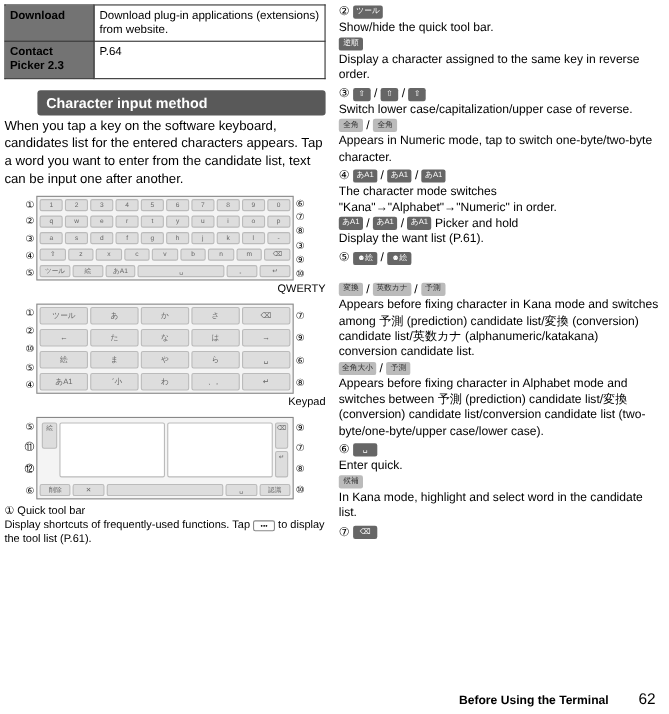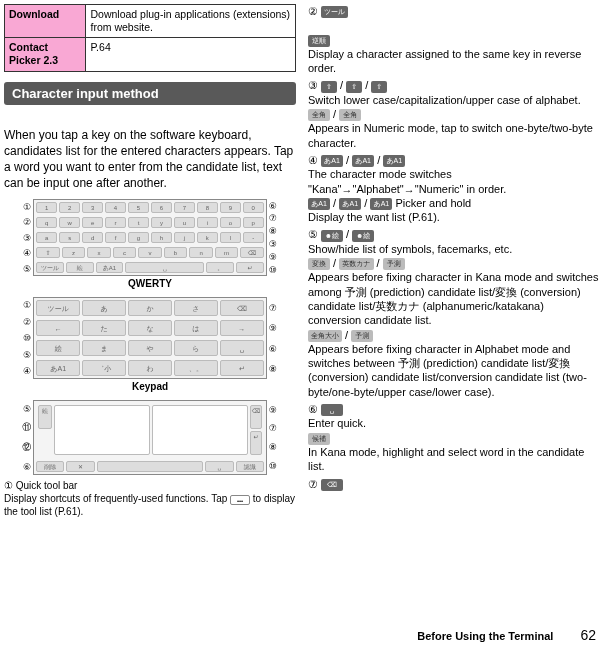--- a/index.html
+++ b/index.html
@@ -34,37 +34,38 @@
   }
   table.topt td {
     border: 1px solid #333;
     padding: 3px 4px;
     vertical-align: top;
     line-height: 1.25;
   }
   table.topt td.h {
     font-weight: bold;
     width: 28%;
-    background: #f9a8d4;
+    background: #737373;
   }
 
   .section-head {
     background: #595959;
     color: #fff;
     font-weight: bold;
     font-size: 13px;
     padding: 4px 8px;
     margin-top: 10px;
     border-radius: 3px;
+    margin-left: 30px;
   }
 
   .bodytext {
     font-size: 12px;
     line-height: 1.35;
-    margin-top: 22px;
+    margin-top: 1px;
   }
 
   
   .kbdfig {
     margin-top: 8px;
     position: relative;
     width: 100%;
   }
   .kbdbox {
     border: 1px solid #888;
@@ -72,22 +73,22 @@
     position: relative;
     width: 80%;
     margin: 0 auto;
   }
   .kbdbox .row { display: flex; gap: 2px; padding: 2px; }
   .kbdbox .key {
     flex: 1; height: 11px; background: #ddd; border: 1px solid #bbb; border-radius: 2px;
     font-size: 6px; line-height: 11px; text-align: center; color:#666;
   }
   .kbdcaption {
-    text-align: center;
-    font-weight: bold;
+    text-align: right;
+    font-weight: normal;
     font-size: 10px;
     margin-top: 2px;
   }
   .callouts-left, .callouts-right {
     position: absolute; top: 0; bottom: 0; width: 10%;
     display: flex; flex-direction: column; justify-content: space-around;
     font-size: 9px;
   }
   .callouts-left { left: 0; align-items: flex-end; padding-right: 2px;}
   .callouts-right { right: 0; align-items: flex-start; padding-left: 2px;}
@@ -313,31 +314,31 @@
       <span>Display shortcuts of frequently-used functions. Tap </span><span class="tool-pill dots"></span><span> to display the tool list (P.61).</span>
     </div>
 
   </div>
 
   <div class="col col-right">
 
     <div class="desc-item">
       <span class="lead">②</span>
       <span class="smallkey">ツール</span><br>
-      <br>
+      <span>Show/hide the quick tool bar.</span><br>
       <span class="smallkey">逆順</span><br>
       <span>Display a character assigned to the same key in reverse order.</span>
     </div>
 
     <div class="desc-item">
       <span class="lead">③</span>
       <span class="smallkey tiny">⇧</span> /
       <span class="smallkey tiny">⇧</span> /
       <span class="smallkey tiny">⇧</span><br>
-      <span>Switch lower case/capitalization/upper case of alphabet.</span><br>
+      <span>Switch lower case/capitalization/upper case of reverse.</span><br>
       <span class="smallkey light">全角</span> /
       <span class="smallkey light">全角</span><br>
       <span>Appears in Numeric mode, tap to switch one-byte/two-byte character.</span>
     </div>
 
     <div class="desc-item">
       <span class="lead">④</span>
       <span class="smallkey">あA1</span> /
       <span class="smallkey">あA1</span> /
       <span class="smallkey">あA1</span><br>
@@ -345,21 +346,21 @@
       <span class="smallkey">あA1</span> /
       <span class="smallkey">あA1</span> /
       <span class="smallkey">あA1</span><span> Picker and hold</span><br>
       <span>Display the want list (P.61).</span>
     </div>
 
     <div class="desc-item">
       <span class="lead">⑤</span>
       <span class="smallkey">☻絵</span> /
       <span class="smallkey">☻絵</span><br>
-      <span>Show/hide list of symbols, facemarks, etc.</span><br>
+      <br>
       <span class="smallkey light">変換</span> /
       <span class="smallkey light">英数カナ</span> /
       <span class="smallkey light">予測</span><br>
       <span>Appears before fixing character in Kana mode and switches among 予測 (prediction) candidate list/変換 (conversion) candidate list/英数カナ (alphanumeric/katakana) conversion candidate list.</span><br>
       <span class="smallkey light">全角大小</span> /
       <span class="smallkey light">予測</span><br>
       <span>Appears before fixing character in Alphabet mode and switches between 予測 (prediction) candidate list/変換 (conversion) candidate list/conversion candidate list (two-byte/one-byte/upper case/lower case).</span>
     </div>
 
     <div class="desc-item">

